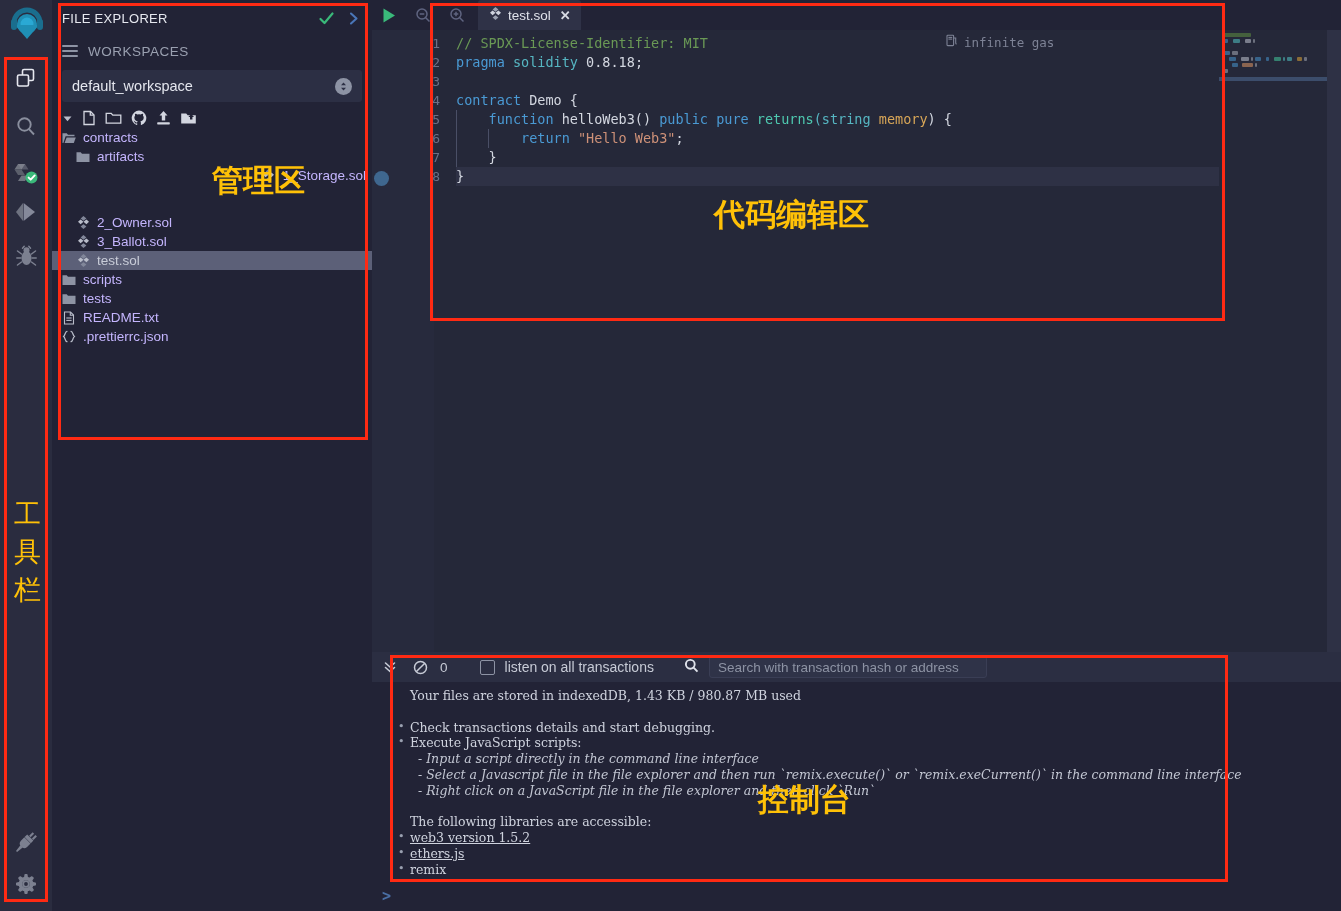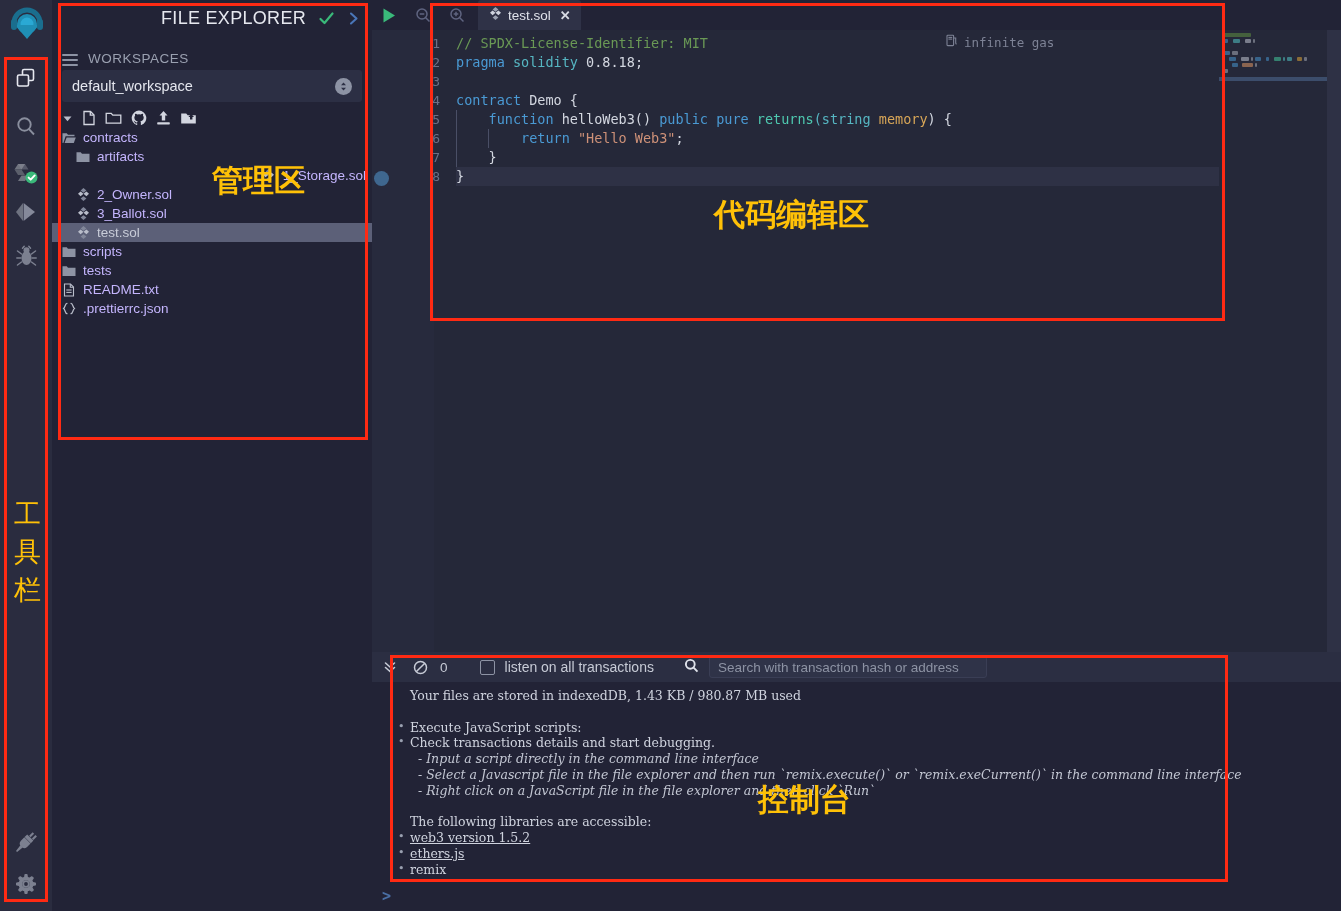--- a/index.html
+++ b/index.html
@@ -52,24 +52,24 @@
 
   
   #explorer {
     position: absolute; left: 52px; top: 0; width: 320px; height: 911px;
     background: #222336;
   }
   #fe-header {
     position: relative; height: 36px; padding: 0 12px 0 10px;
     display: flex; align-items: center;
   }
-  #fe-title { color: #e6e8ef; font-size: 18px; letter-spacing: .3px; flex: 1; text-align: right; }
+  #fe-title { color: #e6e8ef; font-size: 13px; letter-spacing: .3px; flex: 1; }
   .fe-hicon { margin-left: 12px; display:flex; align-items:center; }
   #fe-workspaces-row {
-    display: flex; align-items: flex-end; height: 30px; padding-left: 10px;
+    display: flex; align-items: center; height: 30px; padding-left: 10px;
   }
   #ws-burger { width: 16px; height: 12px; display: flex; flex-direction: column;
                justify-content: space-between; margin-right: 10px; }
   #ws-burger i { display:block; height: 2px; background: #8d93a4; border-radius:1px; }
   #ws-label { color: #9aa0b0; font-size: 13.5px; letter-spacing: .5px; }
   #ws-select {
     margin: 4px 10px 0 10px; height: 32px;
     background: #2c2f44; border-radius: 3px;
     display:flex; align-items:center; padding: 0 10px;
     color: #e4e6ee; font-size: 14.5px;
@@ -404,21 +404,21 @@
           <span class="tw">
             <svg width="11" height="13" viewBox="0 0 11 13">
               <path d="M5.5 0 L8.4 2.4 L5.5 4.8 L2.6 2.4 Z" fill="#82879a"></path>
               <path d="M2.6 3.4 L5.5 5.8 L2.6 8.2 L0 5.8 Z" fill="#b9bdca"></path>
               <path d="M8.4 3.4 L11 5.8 L8.4 8.2 L5.5 5.8 Z" fill="#b9bdca"></path>
               <path d="M5.5 8.2 L8.4 10.6 L5.5 13 L2.6 10.6 Z" fill="#82879a"></path>
             </svg>
           </span>
           <span class="lbl">1_Storage.sol</span>
         </div>
-        <div class="tree-row" style="padding-left: 22px;">
+        <div class="tree-row" style="padding-left: 22px; margin-top: 28px;">
           <span class="tw">
             <svg width="11" height="13" viewBox="0 0 11 13">
               <path d="M5.5 0 L8.4 2.4 L5.5 4.8 L2.6 2.4 Z" fill="#82879a"></path>
               <path d="M2.6 3.4 L5.5 5.8 L2.6 8.2 L0 5.8 Z" fill="#b9bdca"></path>
               <path d="M8.4 3.4 L11 5.8 L8.4 8.2 L5.5 5.8 Z" fill="#b9bdca"></path>
               <path d="M5.5 8.2 L8.4 10.6 L5.5 13 L2.6 10.6 Z" fill="#82879a"></path>
             </svg>
           </span>
           <span class="lbl">2_Owner.sol</span>
         </div>
@@ -628,22 +628,22 @@
               <circle cx="6.3" cy="6.3" r="4.4"></circle>
                 <line x1="9.6" y1="9.6" x2="13.5" y2="13.6"></line>
             </svg>
           </span>
           <span id="term-search">Search with transaction hash or address</span>
         </span>
       </div>
       <div id="term-body">
           <div class="tline">Your files are stored in indexedDB, 1.43 KB / 980.87 MB used</div>
           <div class="tline blank"> </div>
+          <div class="tline bullet">Check transactions details and start debugging.</div>
           <div class="tline bullet">Execute JavaScript scripts:</div>
-          <div class="tline bullet">Check transactions details and start debugging.</div>
           <div class="tline italic">  - Input a script directly in the command line interface</div>
           <div class="tline italic">  - Select a Javascript file in the file explorer and then run `remix.execute()` or `remix.exeCurrent()` in the command line interface</div>
           <div class="tline italic">  - Right click on a JavaScript file in the file explorer and then click `Run`</div>
           <div class="tline blank"> </div>
           <div class="tline">The following libraries are accessible:</div>
           <div class="tline bullet"><span class="tlink">web3 version 1.5.2</span></div>
           <div class="tline bullet"><span class="tlink">ethers.js</span></div>
           <div class="tline bullet">remix</div>
         </div>
       <div id="term-prompt">

